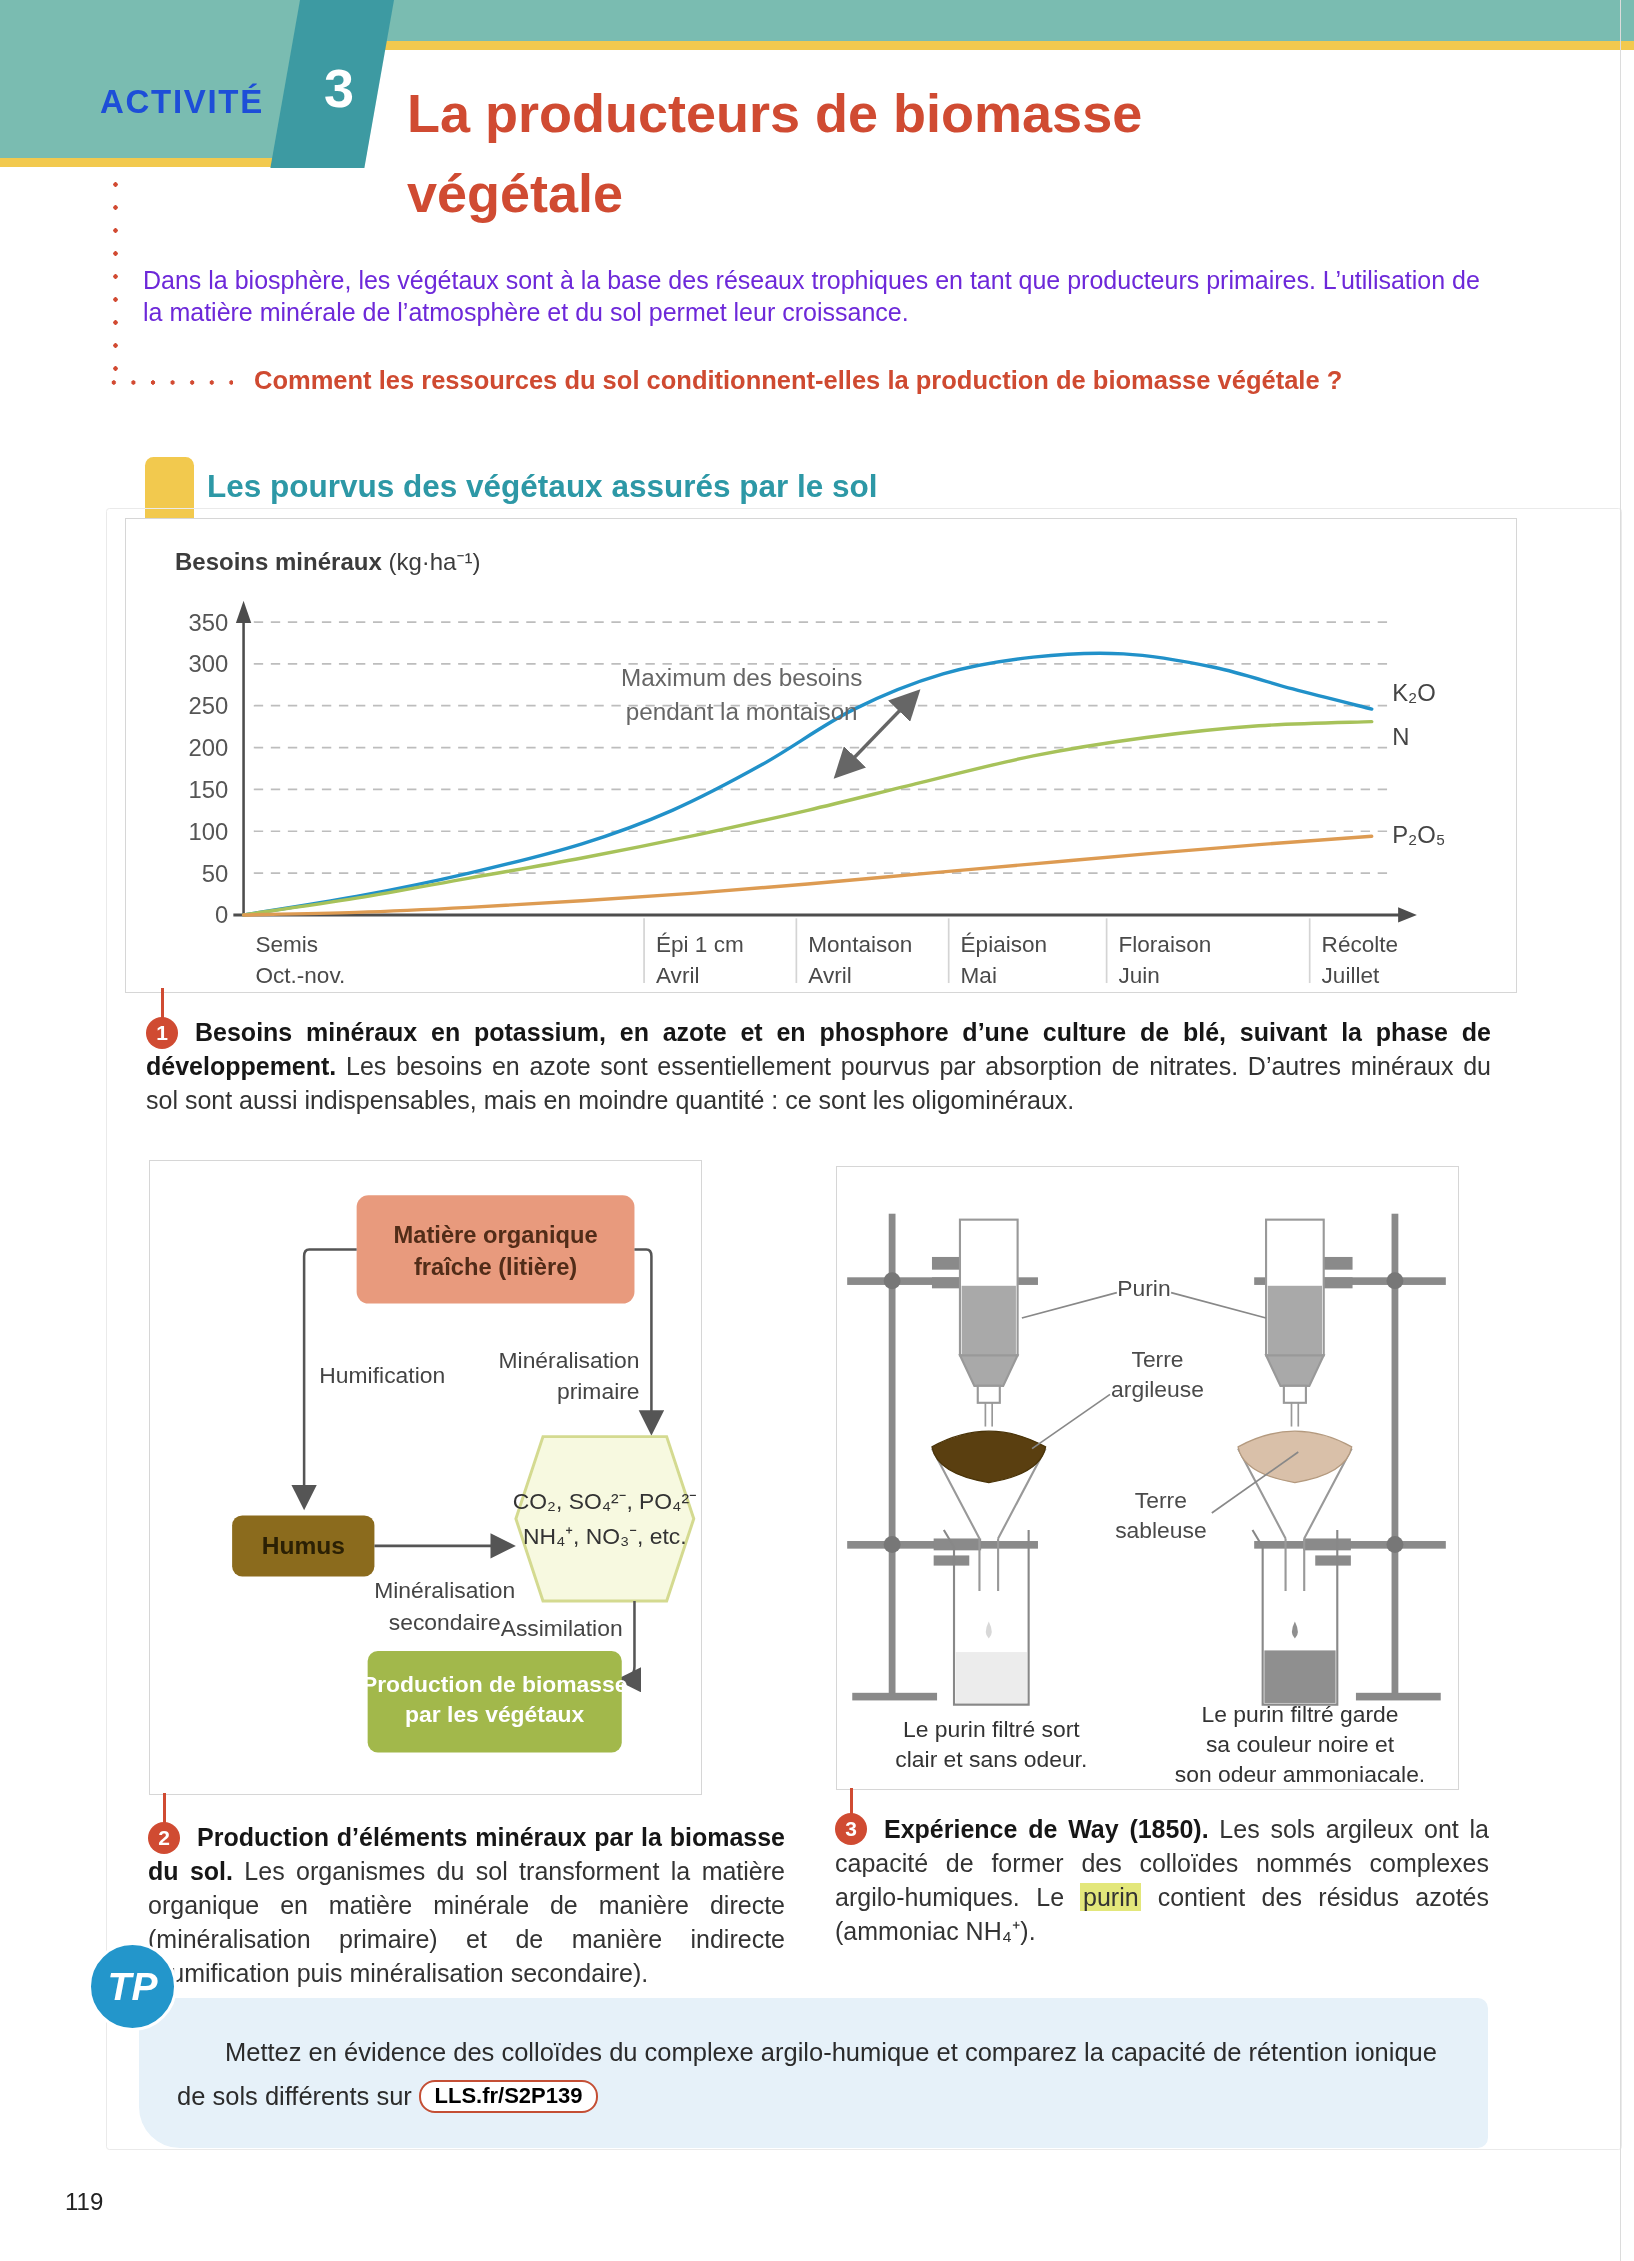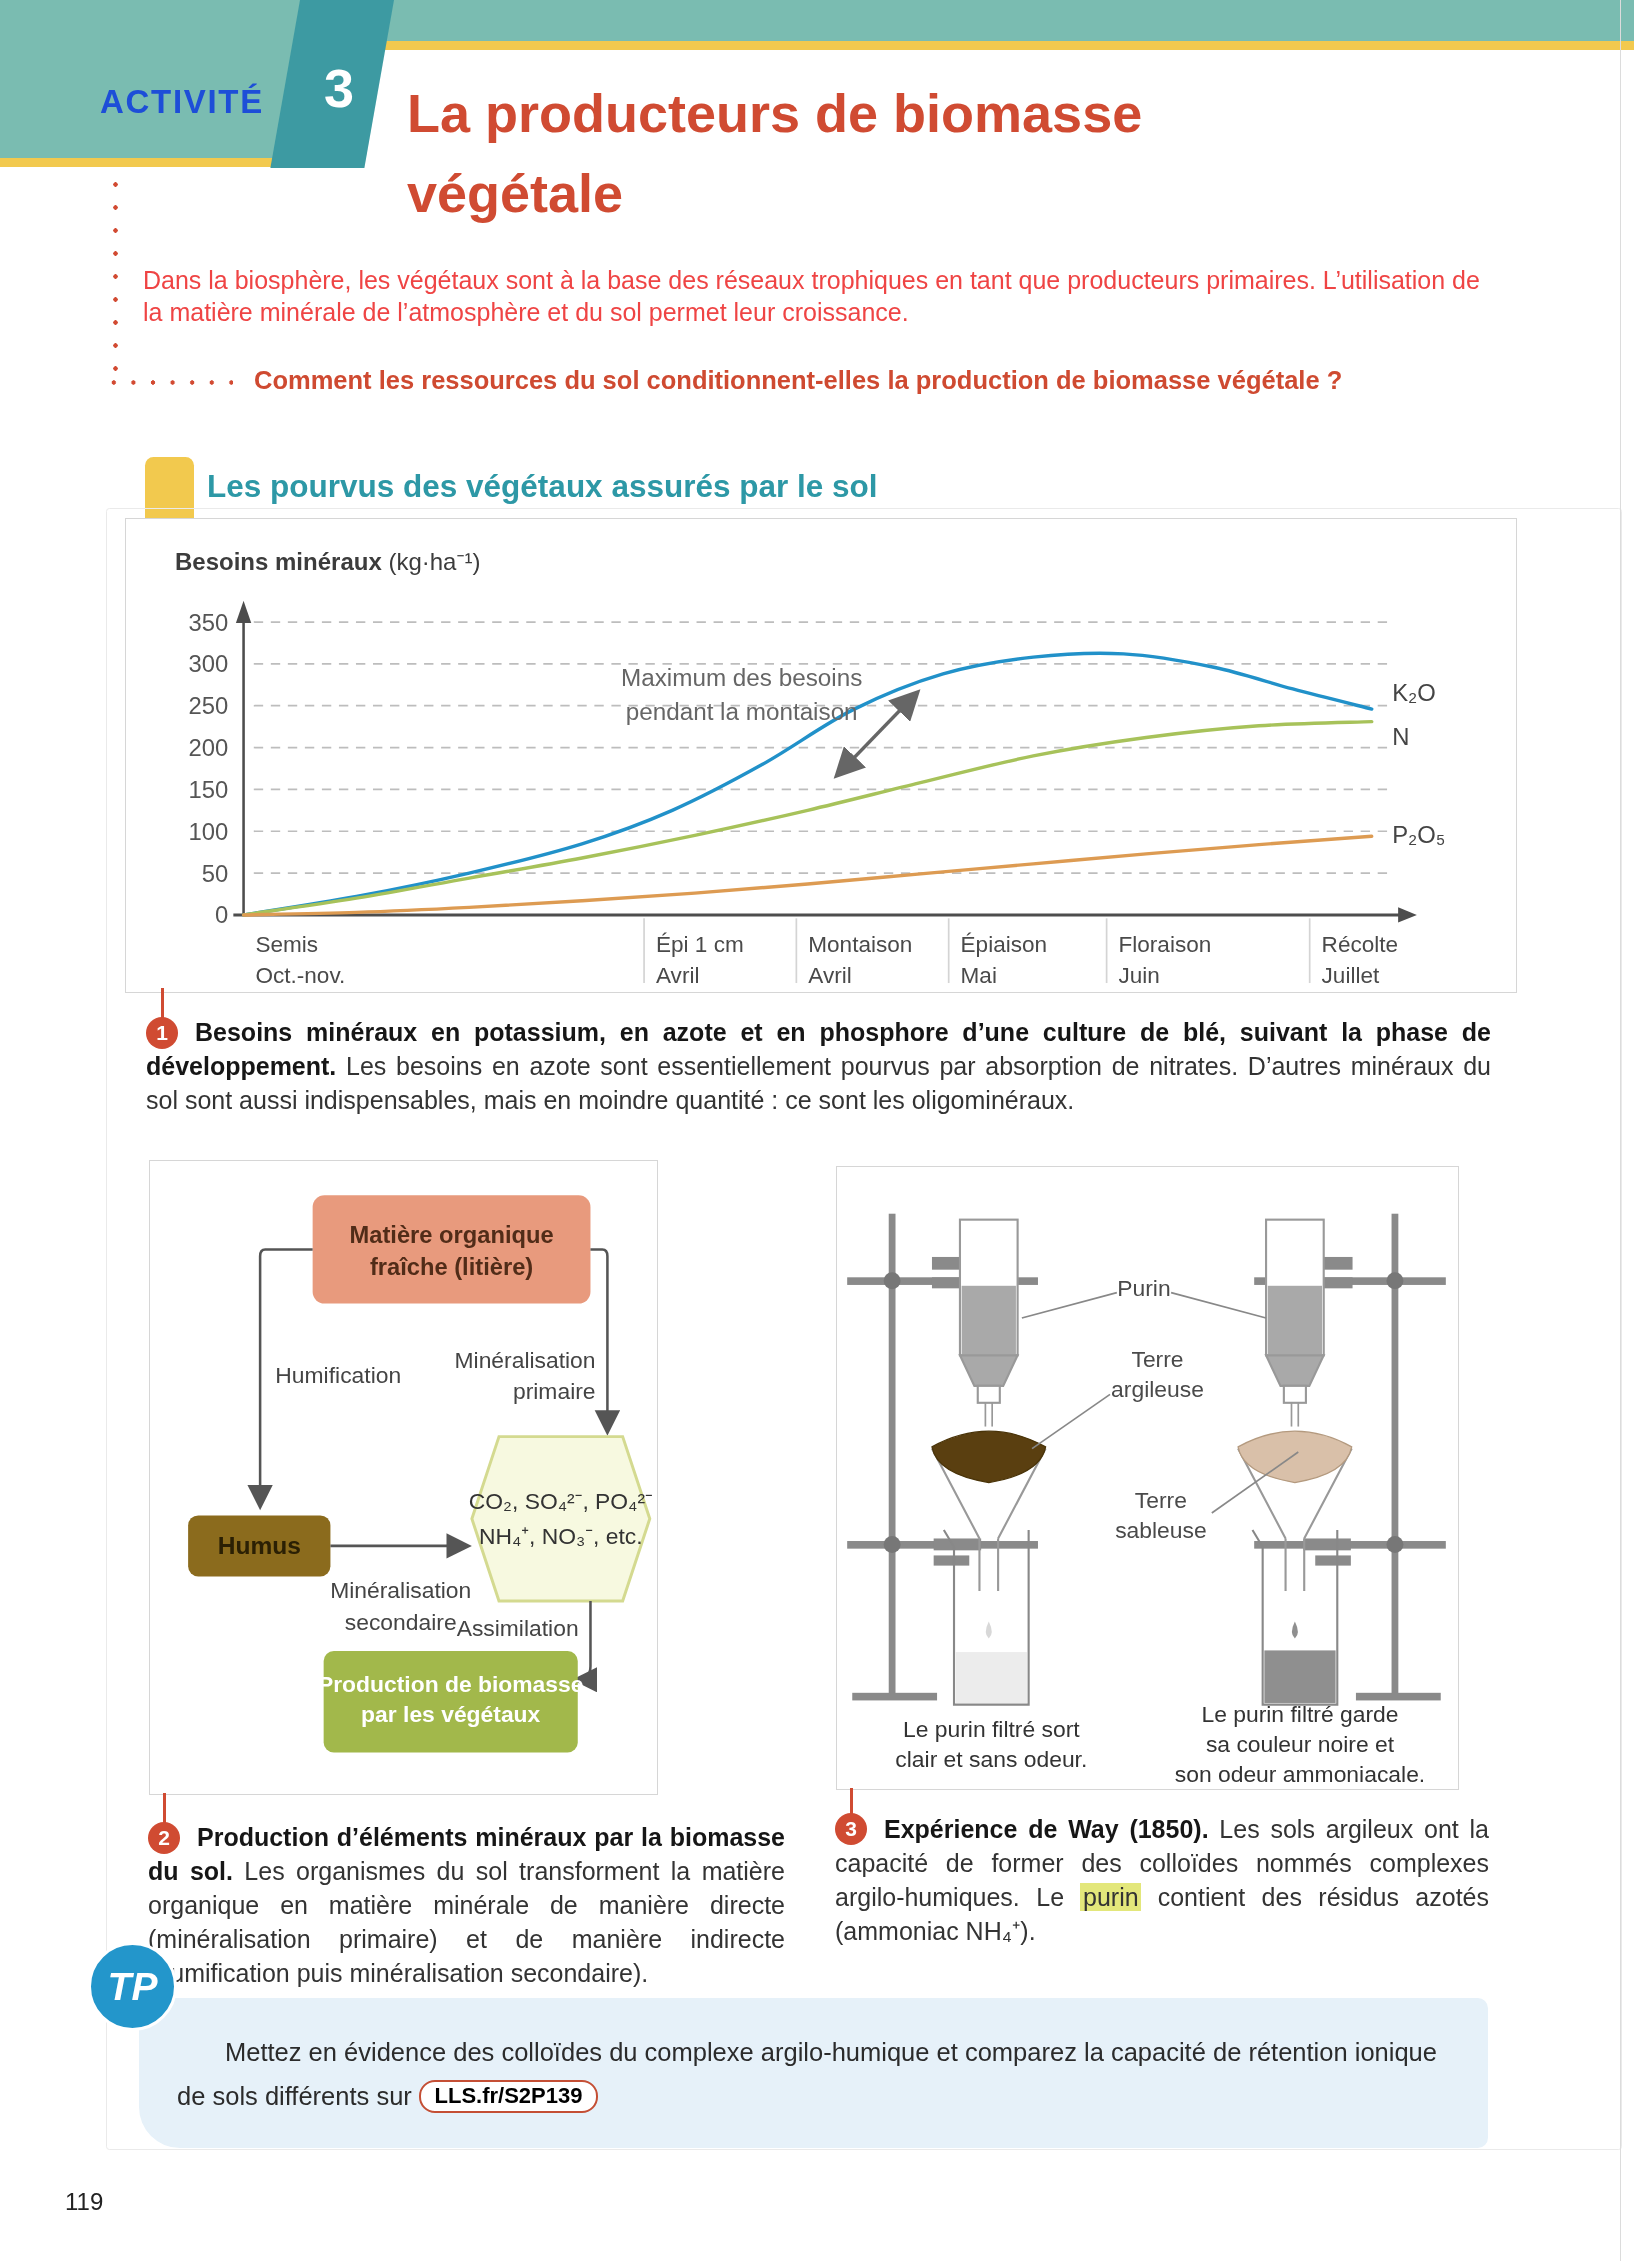--- a/index.html
+++ b/index.html
@@ -13,41 +13,41 @@
   .teal-block{left:0;top:0;width:366px;height:158px;background:#7abcb1;
               clip-path:polygon(0 0,100% 0,92% 100%,0 100%);}
   .yellow-strip-left{left:0;top:158px;width:342px;height:9.4px;background:#f2c94e;}
   .num-par{left:300px;top:0;width:94px;height:168px;background:#3d9aa2;
            transform:skewX(-10deg);transform-origin:top left;}
   .activity-label{left:100px;top:85px;font:700 33px/1 "Liberation Sans",sans-serif;
                   color:#1d4ed8;letter-spacing:1.7px;}
   .activity-number{left:324px;top:61px;font:700 54px/1 "Liberation Sans",sans-serif;color:#fff;}
   .page-title{left:407px;top:73px;font:700 54px/80px "Liberation Sans",sans-serif;color:#d04b32;}
 
-  .intro{left:143px;top:264px;width:1358px;font:25px/32px "Liberation Sans",sans-serif;color:#ef4444;}
+  .intro{left:143px;top:264px;width:1358px;font:25px/32px "Liberation Sans",sans-serif;color:#6d28d9;}
   .dotline-v{left:113px;top:173px;width:5.1px;height:206px;
      background-image:radial-gradient(circle,#d24a32 2px,rgba(0,0,0,0) 2.5px);
      background-size:5.1px 23px;background-repeat:repeat-y;}
   .dotline-h{left:104px;top:380px;width:129px;height:5.1px;
      background-image:radial-gradient(circle,#d24a32 2px,rgba(0,0,0,0) 2.5px);
      background-size:19.6px 5.1px;background-repeat:repeat-x;}
   .question{left:254px;top:364px;width:1277px;font:700 25.5px/32px "Liberation Sans",sans-serif;color:#cf4a31;}
 
   .section-tab{left:145px;top:457px;width:49px;height:69px;background:#f2c94e;border-radius:8.5px;}
   .section-title{left:207px;top:468px;font:700 31.5px/1.2 "Liberation Sans",sans-serif;color:#2d98a6;}
 
   .card{left:106px;top:508px;width:1514px;height:1640px;border:0.9px solid #eaeaea;border-radius:3.4px;}
   .page-edge{left:1620px;top:0;width:0.9px;height:2261px;background:#dcdcdc;}
 
   .panel{background:#fff;border:1.3px solid #d6d6d6;}
   .chart-panel{left:125px;top:518px;width:1390px;height:473px;}
   .chart-title{left:49px;top:31px;font:24px/1 "Liberation Sans",sans-serif;color:#3c3c3c;}
   .chart-title b{font-weight:700;margin-top:47px;}
 
-  .flow-panel{left:149px;top:1160px;width:507px;height:633px;}
+  .flow-panel{left:149px;top:1160px;width:507px;height:633px;padding-left:44px;}
   .exp-panel{left:836px;top:1166px;width:621px;height:622px;}
 
   .cap{font:25px/34px "Liberation Sans",sans-serif;color:#333;text-align:justify;}
   .cap b{color:#161616;}
   .cap-stem{width:3.4px;background:#d04b32;}
   .cap-num{width:32px;height:32px;border-radius:50%;background:#d04b32;color:#fff;
            font:700 21px/32px "Liberation Sans",sans-serif;text-align:center;}
   .cap1{left:146px;top:1015px;width:1345px;text-indent:49px;}
   .cap2{left:148px;top:1820px;width:637px;text-indent:49px;}
   .cap3{left:835px;top:1812px;width:654px;text-indent:49px;}

